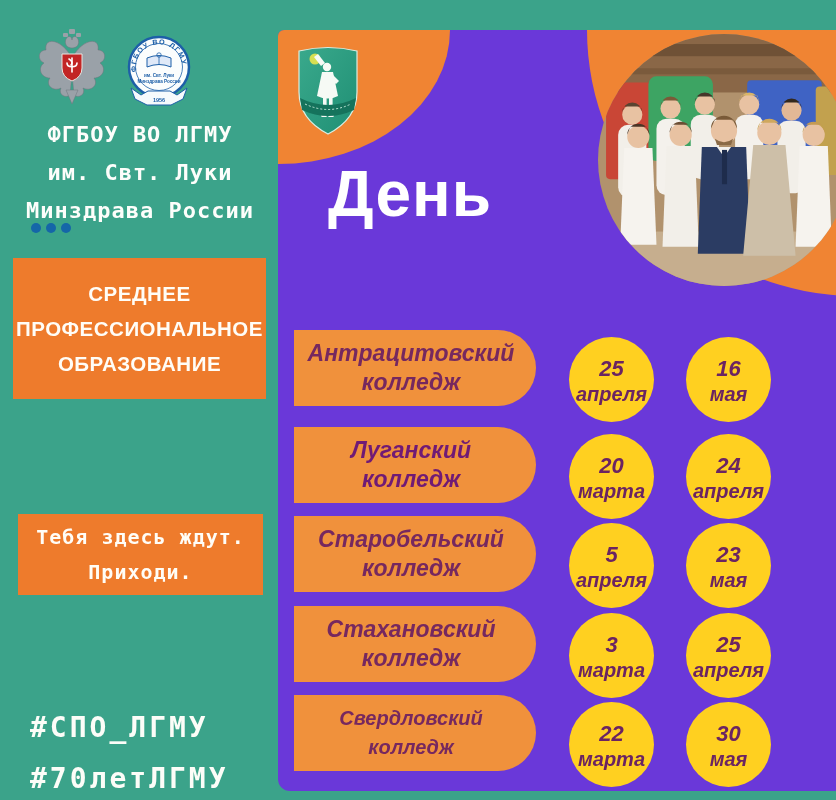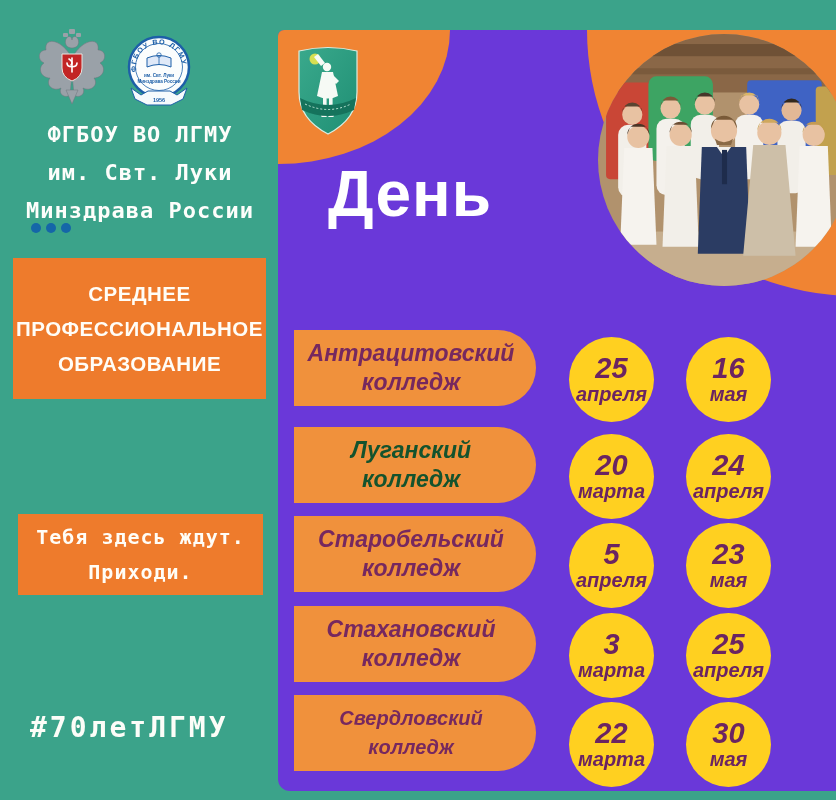--- a/index.html
+++ b/index.html
@@ -61,29 +61,29 @@
   
   .row{position:absolute; left:16px; width:100%; height:92px;}
   .row-1{top:300px}.row-2{top:397px}.row-3{top:486px}.row-4{top:576px}.row-5{top:665px}
   .pill{
     position:absolute; left:0; top:0; width:242px; height:76px;
     background:#F0913C; border-radius:0 38px 38px 0;
     display:flex; align-items:center; justify-content:center; text-align:center;
     font-style:italic; font-weight:bold; font-size:23px; line-height:29px;
     color:#76285F; padding:0 16px 0 8px; box-sizing:border-box;
   }
-  .pill.light{color:#14532d;}
+  .pill.light{color:#701a75;}
   .pill.small{font-size:20px;}
   .date{
     position:absolute; top:7px; width:85px; height:85px; border-radius:50%;
     background:#FFD020; color:#6B2462; font-style:italic; font-weight:bold;
     display:flex; flex-direction:column; align-items:center; justify-content:center;
   }
   .d1{left:275px}.d2{left:392px}
-  .date .day{font-size:29px; line-height:29px;}
+  .date .day{font-size:22px; line-height:29px;}
   .date .month{font-size:20px; line-height:23px;}
 </style>
 </head>
 <body>
 
 <div class="canvas">
 
   <svg class="logo-eagle" viewBox="0 0 76 78">
     <g fill="#9AA1A8" stroke="#6E757C" stroke-width="0.5">
       <path d="M35 25 C24 10 10 10 12 22 C4 22 3 32 10 35 C3 40 7 50 16 50 C11 57 19 64 27 60 C24 66 31 71 36 67 L38 46 Z"></path>
@@ -133,20 +133,21 @@
   </div>
 
   <div class="badge badge-welcome preline">Тебя здесь ждут.
 Приходи.</div>
 
   <div class="badge badge-edu preline">СРЕДНЕЕ
 ПРОФЕССИОНАЛЬНОЕ
 ОБРАЗОВАНИЕ</div>
 
   <div class="hashtags">
+    <div>#СПО_ЛГМУ</div>
     <div>#70летЛГМУ</div>
   </div>
 
   <section class="panel">
 
     <div class="corner-tl">
       <svg class="shield-svg" viewBox="0 0 64 96">
         <defs>
           <linearGradient id="shGrad" x1="0" y1="0" x2="1" y2="1">
             <stop offset="0" stop-color="#3AA98C"></stop>

